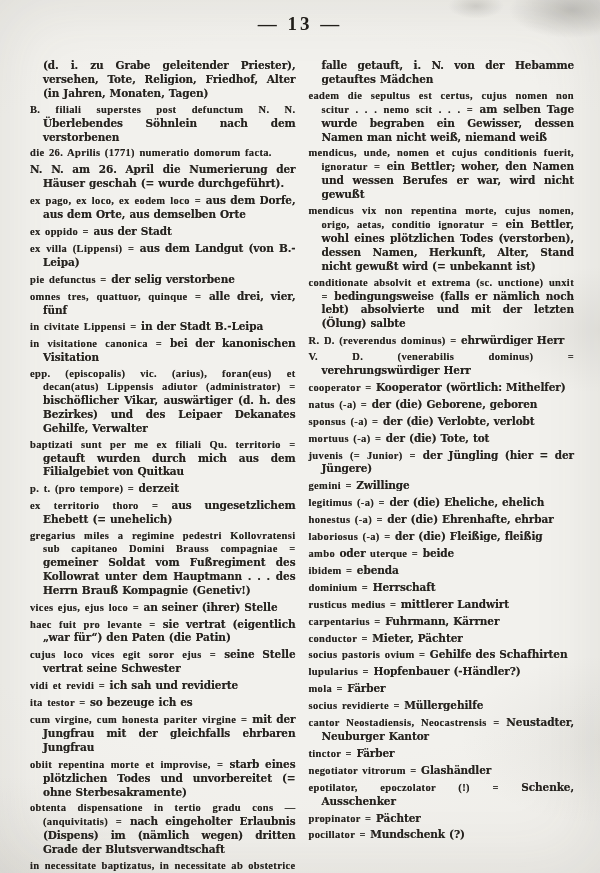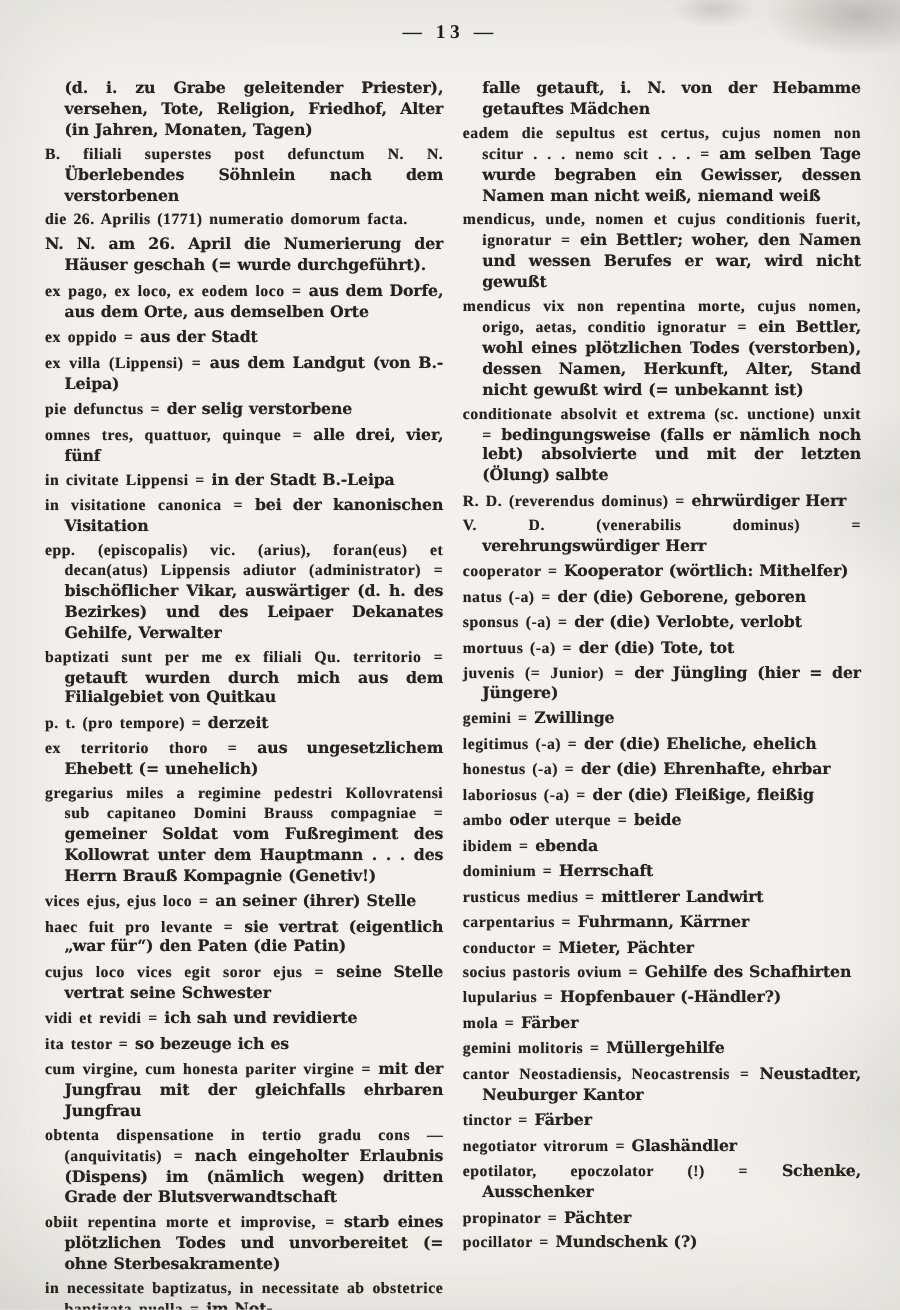--- a/index.html
+++ b/index.html
@@ -24,21 +24,21 @@
       radial-gradient(260px 140px at 0px 873px, rgba(115,112,102,.08), transparent 70%),
       radial-gradient(800px 600px at 300px 400px, #f2f1ed 60%, #eceae5 100%),
       #efeee9;
     box-shadow: inset 0 0 70px rgba(70,65,55,0.10);
   }
   .page-header {
     padding-top: 13px;
     text-align: center;
     font-family: "Liberation Serif", serif;
     font-weight: 700;
-    font-size: 13px;
+    font-size: 19px;
     letter-spacing: 3px;
     color: #211e1a;
   }
   .columns {
     display: flex;
     gap: 13px;
     padding: 24px 26px 0 30px;
     box-sizing: border-box;
   }
   .col {
@@ -94,22 +94,22 @@
         <p class="entry"><span class="la">baptizati sunt per me ex filiali Qu. territorio = </span><span class="de">getauft wurden durch mich aus dem Filialgebiet von Quitkau</span></p>
         <p class="entry"><span class="la">p. t. (pro tempore) = </span><span class="de">derzeit</span></p>
         <p class="entry"><span class="la">ex territorio thoro = </span><span class="de">aus ungesetzlichem Ehebett (= unehelich)</span></p>
         <p class="entry"><span class="la">gregarius miles a regimine pedestri Kollovratensi sub capitaneo Domini Brauss compagniae = </span><span class="de">gemeiner Soldat vom Fußregiment des Kollowrat unter dem Hauptmann . . . des Herrn Brauß Kompagnie (Genetiv!)</span></p>
         <p class="entry"><span class="la">vices ejus, ejus loco = </span><span class="de">an seiner (ihrer) Stelle</span></p>
         <p class="entry"><span class="la">haec fuit pro levante = </span><span class="de">sie vertrat (eigentlich „war für“) den Paten (die Patin)</span></p>
         <p class="entry"><span class="la">cujus loco vices egit soror ejus = </span><span class="de">seine Stelle vertrat seine Schwester</span></p>
         <p class="entry"><span class="la">vidi et revidi = </span><span class="de">ich sah und revidierte</span></p>
         <p class="entry"><span class="la">ita testor = </span><span class="de">so bezeuge ich es</span></p>
         <p class="entry"><span class="la">cum virgine, cum honesta pariter virgine = </span><span class="de">mit der Jungfrau mit der gleichfalls ehrbaren Jungfrau</span></p>
+        <p class="entry"><span class="la">obiit repentina morte et improvise, = </span><span class="de">starb eines plötzlichen Todes und unvorbereitet (= ohne Sterbesakramente)</span></p>
         <p class="entry"><span class="la">obtenta dispensatione in tertio gradu cons — (anquivitatis) = </span><span class="de">nach eingeholter Erlaubnis (Dispens) im (nämlich wegen) dritten Grade der Blutsverwandtschaft</span></p>
-        <p class="entry"><span class="la">obiit repentina morte et improvise, = </span><span class="de">starb eines plötzlichen Todes und unvorbereitet (= ohne Sterbesakramente)</span></p>
         <p class="entry"><span class="la">in necessitate baptizatus, in necessitate ab obstetrice baptizata puella = </span><span class="de">im Not-</span></p>
       </div>
     <div class="col" id="col-right">
         <p class="entry cont"><span class="de">falle getauft, i. N. von der Hebamme getauftes Mädchen</span></p>
         <p class="entry"><span class="la">eadem die sepultus est certus, cujus nomen non scitur . . . nemo scit . . . = </span><span class="de">am selben Tage wurde begraben ein Gewisser, dessen Namen man nicht weiß, niemand weiß</span></p>
         <p class="entry"><span class="la">mendicus, unde, nomen et cujus conditionis fuerit, ignoratur = </span><span class="de">ein Bettler; woher, den Namen und wessen Berufes er war, wird nicht gewußt</span></p>
         <p class="entry"><span class="la">mendicus vix non repentina morte, cujus nomen, origo, aetas, conditio ignoratur = </span><span class="de">ein Bettler, wohl eines plötzlichen Todes (verstorben), dessen Namen, Herkunft, Alter, Stand nicht gewußt wird (= unbekannt ist)</span></p>
         <p class="entry"><span class="la">conditionate absolvit et extrema (sc. unctione) unxit = </span><span class="de">bedingungsweise (falls er nämlich noch lebt) absolvierte und mit der letzten (Ölung) salbte</span></p>
         <p class="entry"><span class="la">R. D. (reverendus dominus) = </span><span class="de">ehrwürdiger Herr</span></p>
         <p class="entry"><span class="la">V. D. (venerabilis dominus) = </span><span class="de">verehrungswürdiger Herr</span></p>
@@ -124,21 +124,21 @@
         <p class="entry"><span class="la">laboriosus (-a) = </span><span class="de">der (die) Fleißige, fleißig</span></p>
         <p class="entry"><span class="la">ambo </span><span class="de">oder</span><span class="la"> uterque = </span><span class="de">beide</span></p>
         <p class="entry"><span class="la">ibidem = </span><span class="de">ebenda</span></p>
         <p class="entry"><span class="la">dominium = </span><span class="de">Herrschaft</span></p>
         <p class="entry"><span class="la">rusticus medius = </span><span class="de">mittlerer Landwirt</span></p>
         <p class="entry"><span class="la">carpentarius = </span><span class="de">Fuhrmann, Kärrner</span></p>
         <p class="entry"><span class="la">conductor = </span><span class="de">Mieter, Pächter</span></p>
         <p class="entry"><span class="la">socius pastoris ovium = </span><span class="de">Gehilfe des Schafhirten</span></p>
         <p class="entry"><span class="la">lupularius = </span><span class="de">Hopfenbauer (-Händler?)</span></p>
         <p class="entry"><span class="la">mola = </span><span class="de">Färber</span></p>
-        <p class="entry"><span class="la">gemini molitoris = </span><span class="de">Müllergehilfe</span></p>
+        <p class="entry"><span class="la">socius revidierte = </span><span class="de">Müllergehilfe</span></p>
         <p class="entry"><span class="la">cantor Neostadiensis, Neocastrensis = </span><span class="de">Neustadter, Neuburger Kantor</span></p>
         <p class="entry"><span class="la">tinctor = </span><span class="de">Färber</span></p>
         <p class="entry"><span class="la">negotiator vitrorum = </span><span class="de">Glashändler</span></p>
         <p class="entry"><span class="la">epotilator, epoczolator (!) = </span><span class="de">Schenke, Ausschenker</span></p>
         <p class="entry"><span class="la">propinator = </span><span class="de">Pächter</span></p>
         <p class="entry"><span class="la">pocillator = </span><span class="de">Mundschenk (?)</span></p>
       </div>
   </div>
 </div>
 

